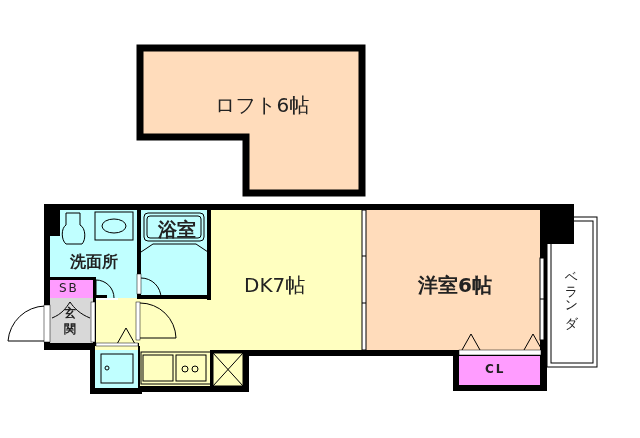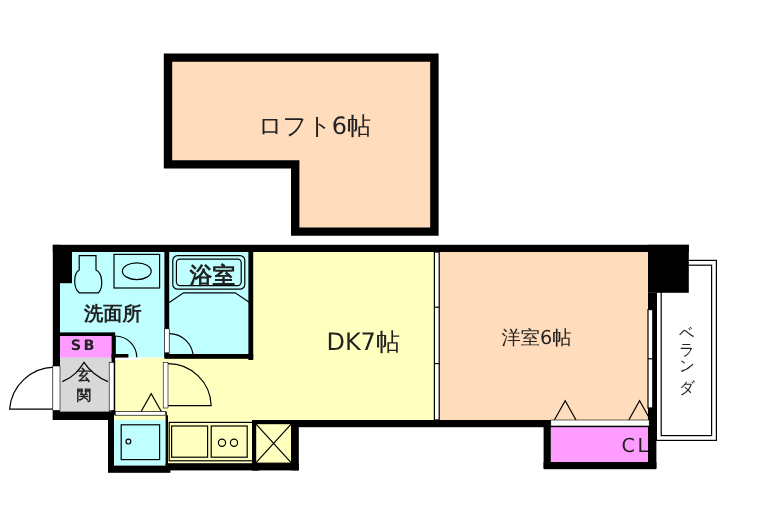--- a/index.html
+++ b/index.html
@@ -116,22 +116,22 @@
     <line x1="213" y1="353" x2="243" y2="386" stroke="#000" stroke-width="1"></line>
     <line x1="243" y1="353" x2="213" y2="386" stroke="#000" stroke-width="1"></line>
     <rect x="243" y="350" width="6" height="42" fill="#000"></rect>
     <rect x="210" y="386" width="39" height="6" fill="#000"></rect>
 
     <path d="M462,350 L471,334 L480,350" fill="none" stroke="#000" stroke-width="1"></path>
     <path d="M524,350 L533,334 L542,350" fill="none" stroke="#000" stroke-width="1"></path>
     <rect x="459" y="350" width="82" height="5" fill="#fff" stroke="#000" stroke-width="0.5"></rect>
   </svg>
 
-  <div class="label" style="left:244px;top:272px;font-size:20px;margin-left:28px;">DK7帖</div>
-  <div class="label" style="left:418px;top:272px;font-size:16px;">洋室6帖</div>
+  <div class="label" style="left:244px;top:272px;font-size:20px;">DK7帖</div>
+  <div class="label" style="left:418px;top:272px;font-size:20px;font-weight:bold;">洋室6帖</div>
   <div class="label" style="left:158px;top:217px;font-size:19px;font-weight:bold;">浴室</div>
   <div class="label" style="left:70px;top:252px;font-size:16px;font-weight:bold;">洗面所</div>
-  <div class="label" style="left:59px;top:281px;font-size:12px;font-weight:bold;letter-spacing:2px;">SB</div>
+  <div class="label" style="left:59px;top:281px;font-size:12px;font-weight:normal;letter-spacing:2px;">SB</div>
   <div class="label" style="left:64px;top:305px;font-size:12px;font-weight:bold;">玄</div>
   <div class="label" style="left:64px;top:321px;font-size:12px;font-weight:bold;">関</div>
-  <div class="label" style="left:518px;top:362px;font-size:16px;font-weight:normal;letter-spacing:2px;">CL</div>
+  <div class="label" style="left:485px;top:362px;font-size:12px;font-weight:bold;letter-spacing:2px;">CL</div>
   <div class="label" style="left:562px;top:262px;font-size:13px;writing-mode:vertical-rl;">ベランダ</div>
 </div>
 
 </body></html>

